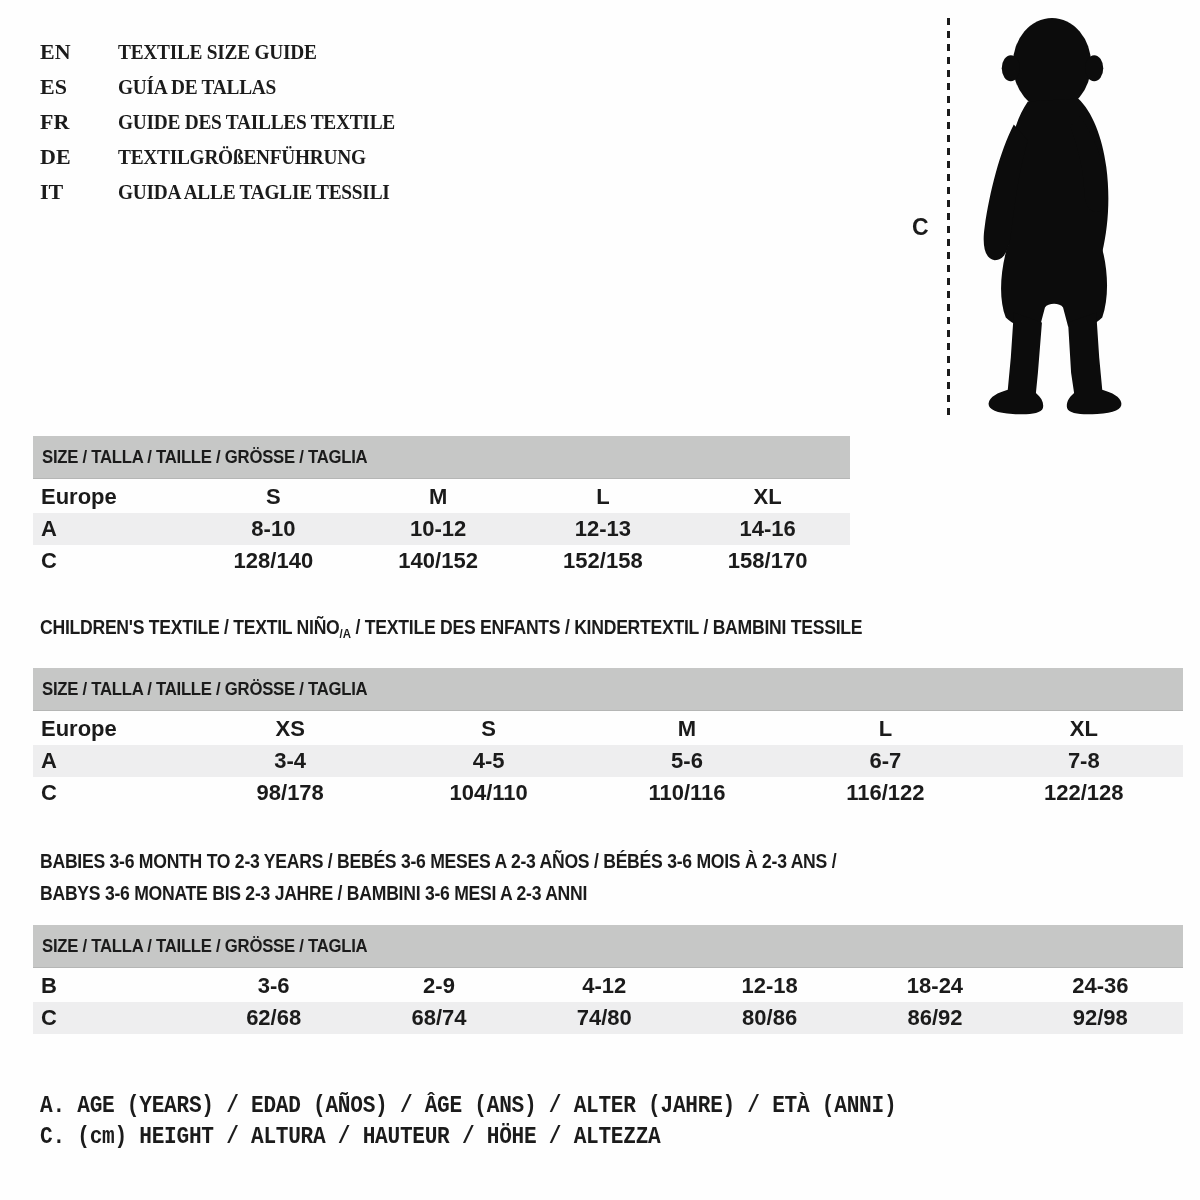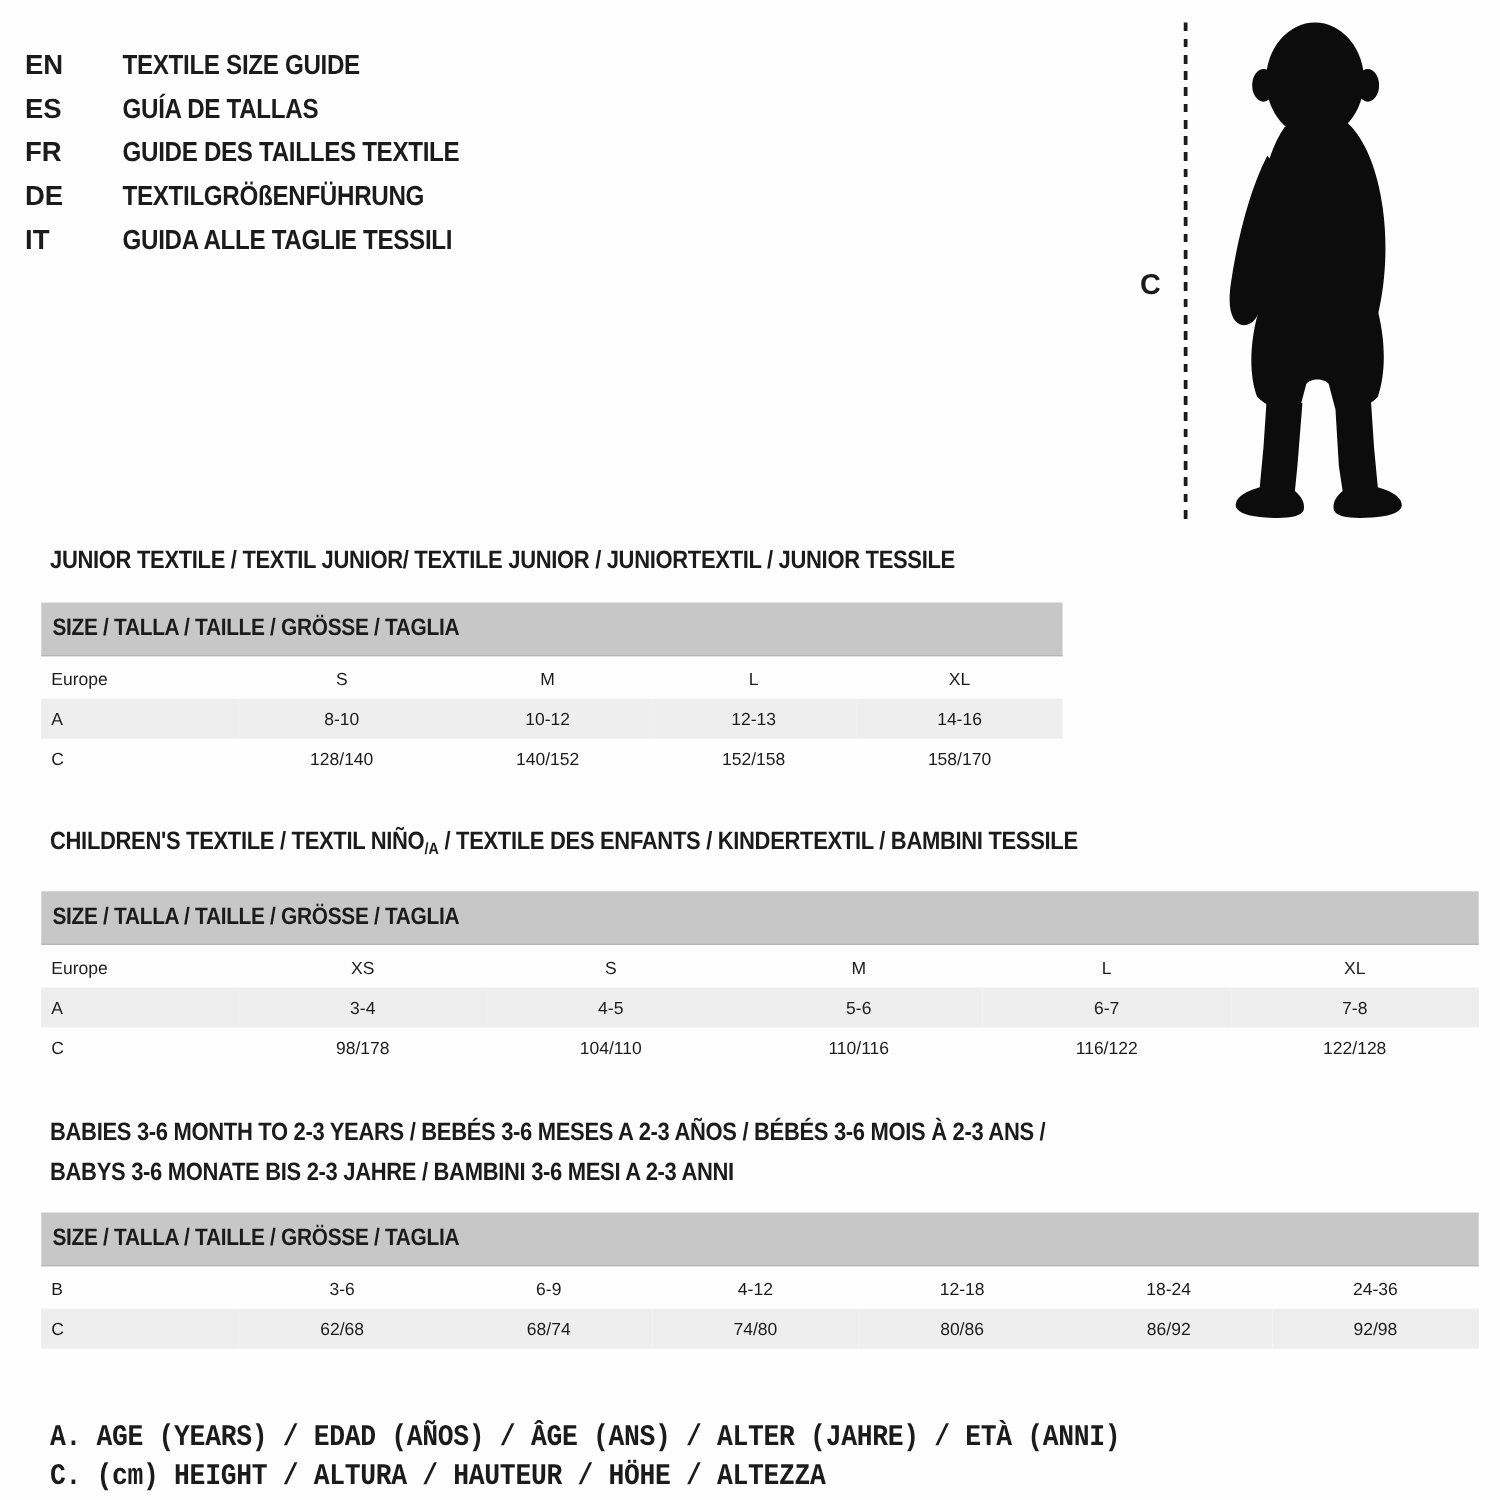--- a/index.html
+++ b/index.html
@@ -19,21 +19,21 @@
     font-weight:bold;
     -webkit-font-smoothing:antialiased;
   }
   .page{position:relative;width:1200px;height:1200px;overflow:hidden;}
 
   
   .cond{display:inline-block;transform:scaleX(0.88);transform-origin:0 50%;white-space:nowrap;letter-spacing:-0.3px;}
 
   
   .top{position:relative;height:430px;}
-  .langs{list-style:none;margin:0;padding:34px 0 0 20px;}
+  .langs{list-style:none;margin:0;padding:34px 0 0 40px;font-family:Liberation Serif, serif;}
   .langs li{height:35px;line-height:35px;font-size:22px;}
   .langs .code{display:inline-block;width:78px;}
   .figure{position:absolute;top:16px;left:900px;width:280px;height:406px;}
   .c-label{position:absolute;left:12px;top:198px;font-size:23px;}
   .dash-line{
     position:absolute;left:47px;top:2px;height:398px;width:3px;
     background:repeating-linear-gradient(to bottom,var(--text) 0 7px,transparent 7px 13px);
   }
   .figure svg{position:absolute;left:66px;top:0;width:174px;height:402px;}
 
@@ -52,21 +52,21 @@
   .w-junior{width:817px;}
   .w-wide{width:1150px;}
   .size-bar{
     height:43px;background:var(--header-bar);
     border-bottom:1px solid #b5b6b5;
     display:flex;align-items:center;padding-left:9px;
     font-size:19px;
   }
   table{border-collapse:collapse;width:100%;table-layout:fixed;margin-top:2px;}
   tr{height:32px;}
-  th,td{padding:0;font-size:14px;font-weight:normal;text-align:center;vertical-align:middle;}
+  th,td{padding:0;font-size:22px;font-weight:bold;text-align:center;vertical-align:middle;}
   th.lab{text-align:left;padding-left:8px;}
   col.labcol{width:158px;}
   tr.shade{background:var(--row-shaded);}
 
   
   .legend{margin:56px 0 0 40px;}
   .legend p{margin:0;height:31px;line-height:31px;font-size:24px;font-family:Liberation Mono, monospace;}
 </style>
 </head>
 <body>
@@ -105,21 +105,20 @@
           <path d="M112,100 C126,120 136,145 139,170 C141,186 136,196 127,195 C119,194 116,184 116,172 C115,150 108,125 102,110 Z"></path>
           <path d="M40,228 C32,255 31,282 38,300 C48,310 62,312 72,309 L77,290 C80,285 92,285 95,290 L100,309 C110,312 124,310 134,300 C141,280 140,252 133,228 Z"></path>
           <path d="M46,295 L74,305 L70,355 L68,375 C74,380 76,385 75,390 C73,396 60,397 45,396 C28,395 20,391 21,385 C22,379 30,375 40,372 L43,340 Z"></path>
           <path d="M100,305 L128,295 L131,340 L134,372 C144,375 152,379 153,385 C154,391 146,395 129,396 C114,397 101,396 99,390 C98,385 100,380 106,375 L103,355 Z"></path>
         </g>
       </svg>
     </div>
   </header>
 
   <section class="block sec-junior">
-    <h2 class="sec-title"><span class="cond">JUNIOR TEXTILE / TEXTIL JUNIOR/ TEXTILE JUNIOR / JUNIORTEXTIL / JUNIOR TESSILE</span></h2>
     <div class="tbl w-junior">
       <div class="size-bar">
           <span class="cond">SIZE / TALLA / TAILLE / GRÖSSE / TAGLIA</span>
         </div>
       <table>
         <colgroup>
             <col class="labcol">
             <col>
             <col>
             <col>
@@ -210,21 +209,21 @@
             <col>
             <col>
             <col>
             <col>
             <col>
           </colgroup>
         <tbody>
             <tr>
           <th class="lab">B</th>
           <td>3-6</td>
-          <td>6-9</td>
+          <td>2-9</td>
           <td>4-12</td>
           <td>12-18</td>
           <td>18-24</td>
           <td>24-36</td>
         </tr>
         <tr class="shade">
           <th class="lab">C</th>
           <td>62/68</td>
           <td>68/74</td>
           <td>74/80</td>

